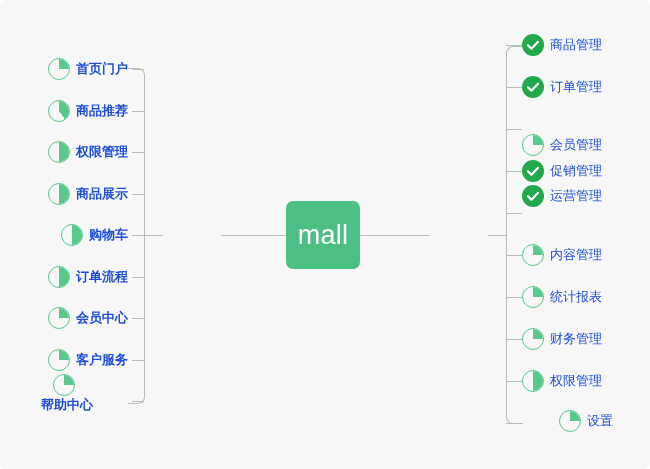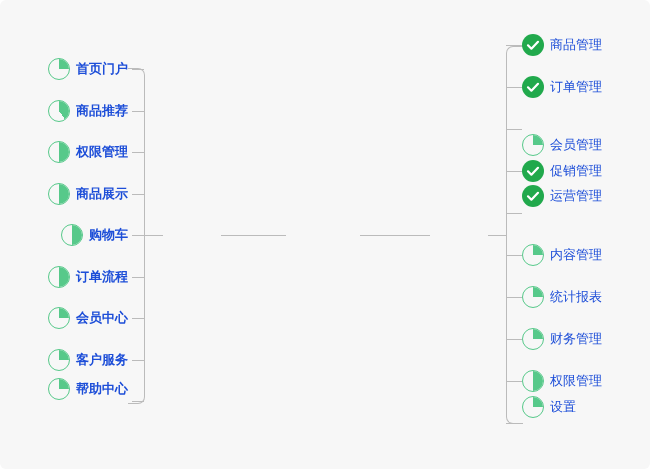--- a/index.html
+++ b/index.html
@@ -168,20 +168,23 @@
       <div class="stub" style="top: 171px; left: 506px; width: 16px;"></div>
       <div class="stub" style="top: 213px; left: 506px; width: 16px;"></div>
       <div class="stub" style="top: 255px; left: 506px; width: 16px;"></div>
       <div class="stub" style="top: 297px; left: 506px; width: 16px;"></div>
       <div class="stub" style="top: 339px; left: 506px; width: 16px;"></div>
       <div class="stub" style="top: 381px; left: 506px; width: 16px;"></div>
       <div class="stub" style="top: 423px; left: 506px; width: 16px;"></div>
     </div>
 
 
+  <div class="center-node">
+    <span>mall</span>
+  </div>
 
   <div id="leaves">
       <div class="leaf leaf-left" style="top: 56px;">
         <span class="icon icon-pie">
           <span class="wedge" style="background: conic-gradient(rgb(87, 201, 138) 0deg, rgb(87, 201, 138) 90deg, rgba(0, 0, 0, 0) 90deg, rgba(0, 0, 0, 0) 360deg);"></span>
         </span>
         <span class="leaf-label">首页门户</span>
       </div>
       <div class="leaf leaf-left" style="top: 97.5px;">
         <span class="icon icon-pie">
@@ -218,21 +221,21 @@
           <span class="wedge" style="background: conic-gradient(rgb(87, 201, 138) 0deg, rgb(87, 201, 138) 90deg, rgba(0, 0, 0, 0) 90deg, rgba(0, 0, 0, 0) 360deg);"></span>
         </span>
         <span class="leaf-label">会员中心</span>
       </div>
       <div class="leaf leaf-left" style="top: 346.5px;">
         <span class="icon icon-pie">
           <span class="wedge" style="background: conic-gradient(rgb(87, 201, 138) 0deg, rgb(87, 201, 138) 90deg, rgba(0, 0, 0, 0) 90deg, rgba(0, 0, 0, 0) 360deg);"></span>
         </span>
         <span class="leaf-label">客户服务</span>
       </div>
-      <div class="leaf leaf-left" style="top: 376px;">
+      <div class="leaf leaf-left" style="top: 388px; flex-direction: column;">
         <span class="icon icon-pie">
           <span class="wedge" style="background: conic-gradient(rgb(87, 201, 138) 0deg, rgb(87, 201, 138) 90deg, rgba(0, 0, 0, 0) 90deg, rgba(0, 0, 0, 0) 360deg);"></span>
         </span>
         <span class="leaf-label">帮助中心</span>
       </div>
       <div class="leaf leaf-right" style="top: 32px;">
         <span class="icon icon-done">
           <svg viewBox="0 0 22 22">
             <path d="M6 11.3 L9.4 14.7 L16 7.8" fill="none" stroke="#ffffff" stroke-width="2.2" stroke-linecap="round" stroke-linejoin="round"></path>
           </svg>
@@ -286,21 +289,21 @@
           <span class="wedge" style="background: conic-gradient(rgb(87, 201, 138) 0deg, rgb(87, 201, 138) 90deg, rgba(0, 0, 0, 0) 90deg, rgba(0, 0, 0, 0) 360deg);"></span>
         </span>
         <span class="leaf-label">财务管理</span>
       </div>
       <div class="leaf leaf-right" style="top: 368px;">
         <span class="icon icon-pie">
           <span class="wedge" style="background: conic-gradient(rgb(87, 201, 138) 0deg, rgb(87, 201, 138) 180deg, rgba(0, 0, 0, 0) 180deg, rgba(0, 0, 0, 0) 360deg);"></span>
         </span>
         <span class="leaf-label">权限管理</span>
       </div>
-      <div class="leaf leaf-right" style="top: 394px;">
+      <div class="leaf leaf-right" style="top: 408px; justify-content: center;">
         <span class="icon icon-pie">
           <span class="wedge" style="background: conic-gradient(rgb(87, 201, 138) 0deg, rgb(87, 201, 138) 90deg, rgba(0, 0, 0, 0) 90deg, rgba(0, 0, 0, 0) 360deg);"></span>
         </span>
         <span class="leaf-label">设置</span>
       </div>
     </div>
 
 </div>
 
 </body></html>

